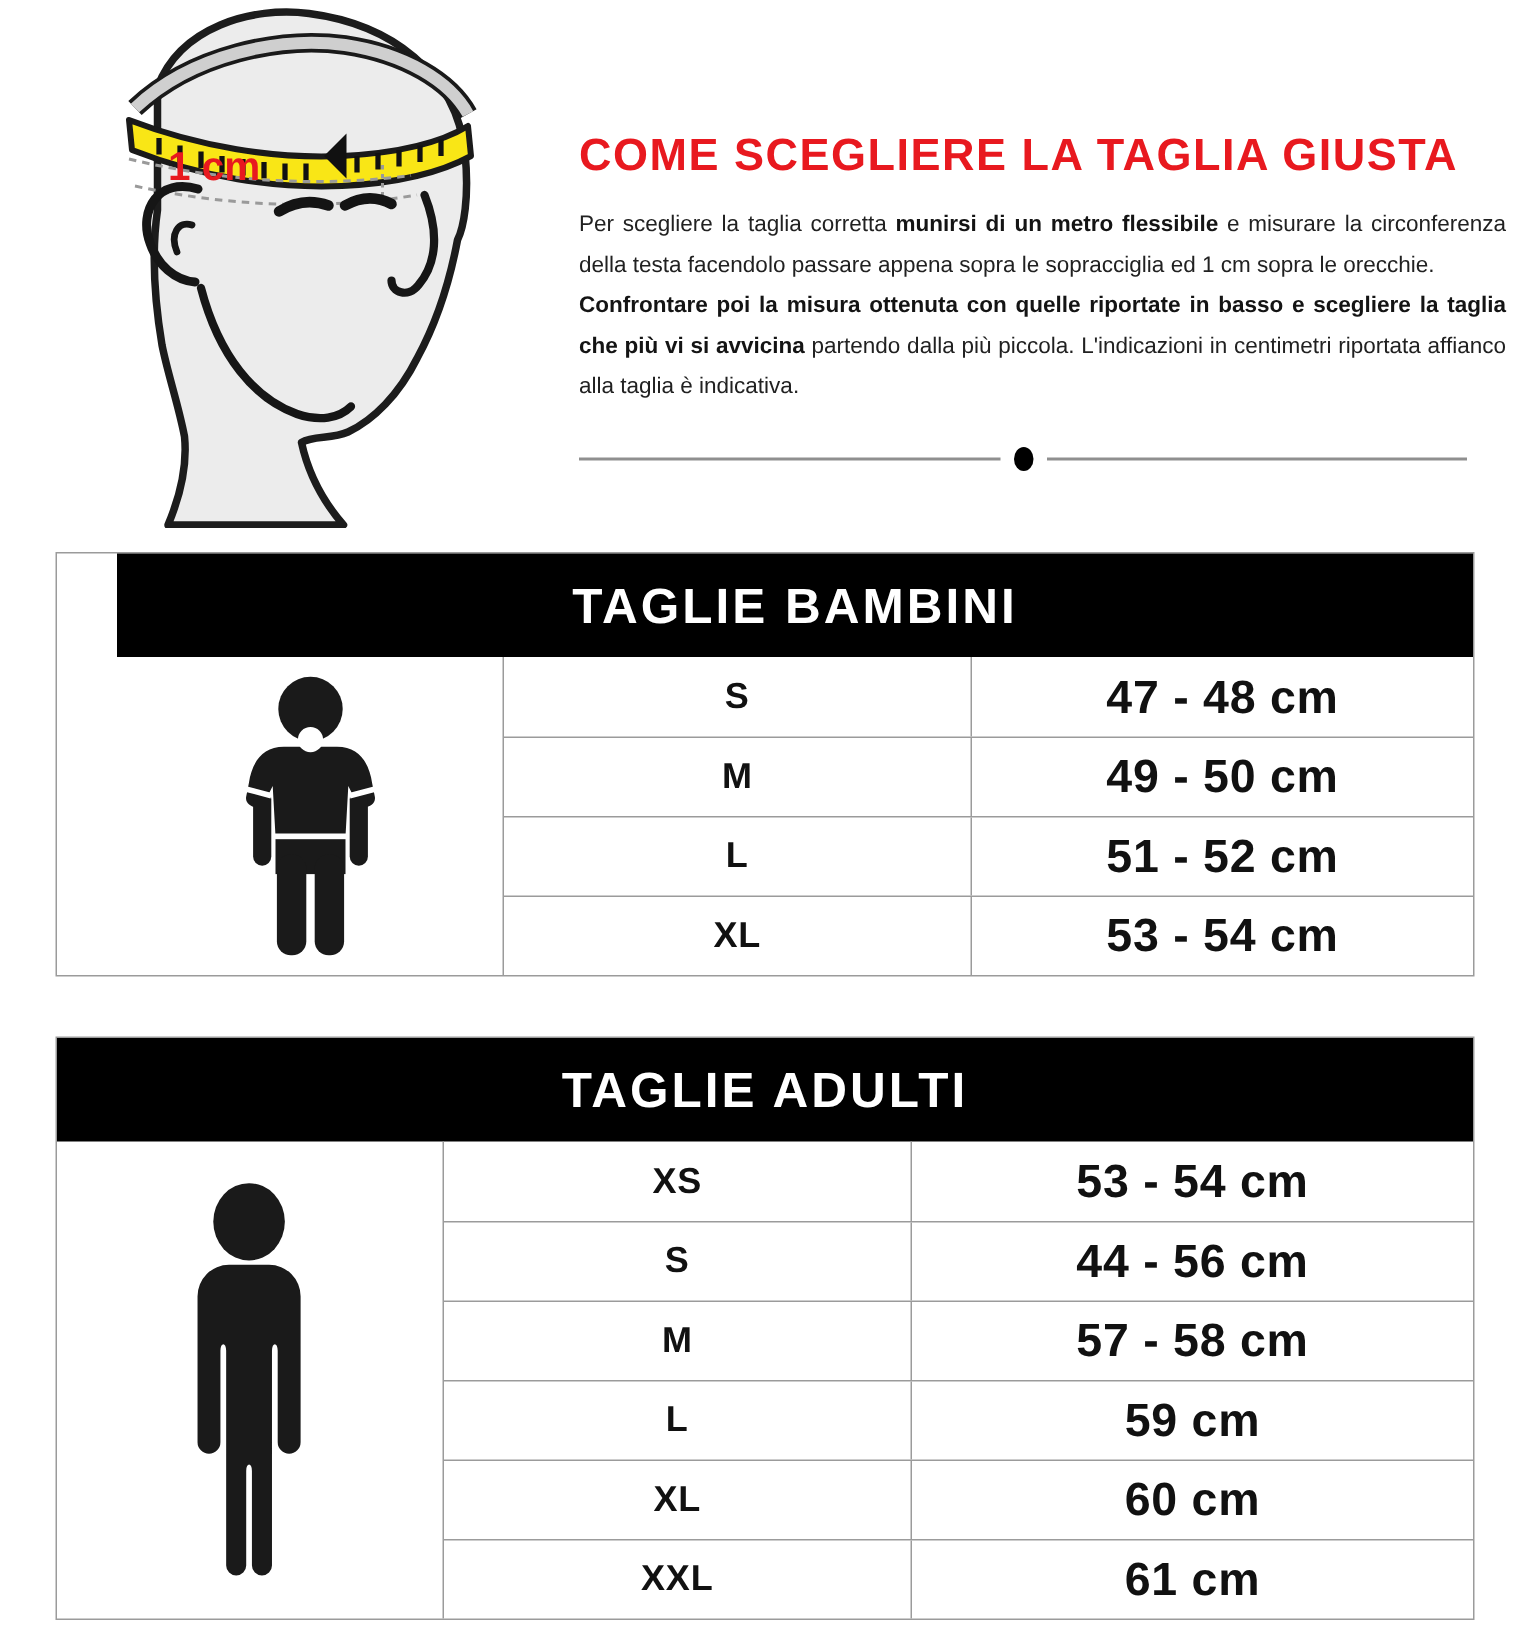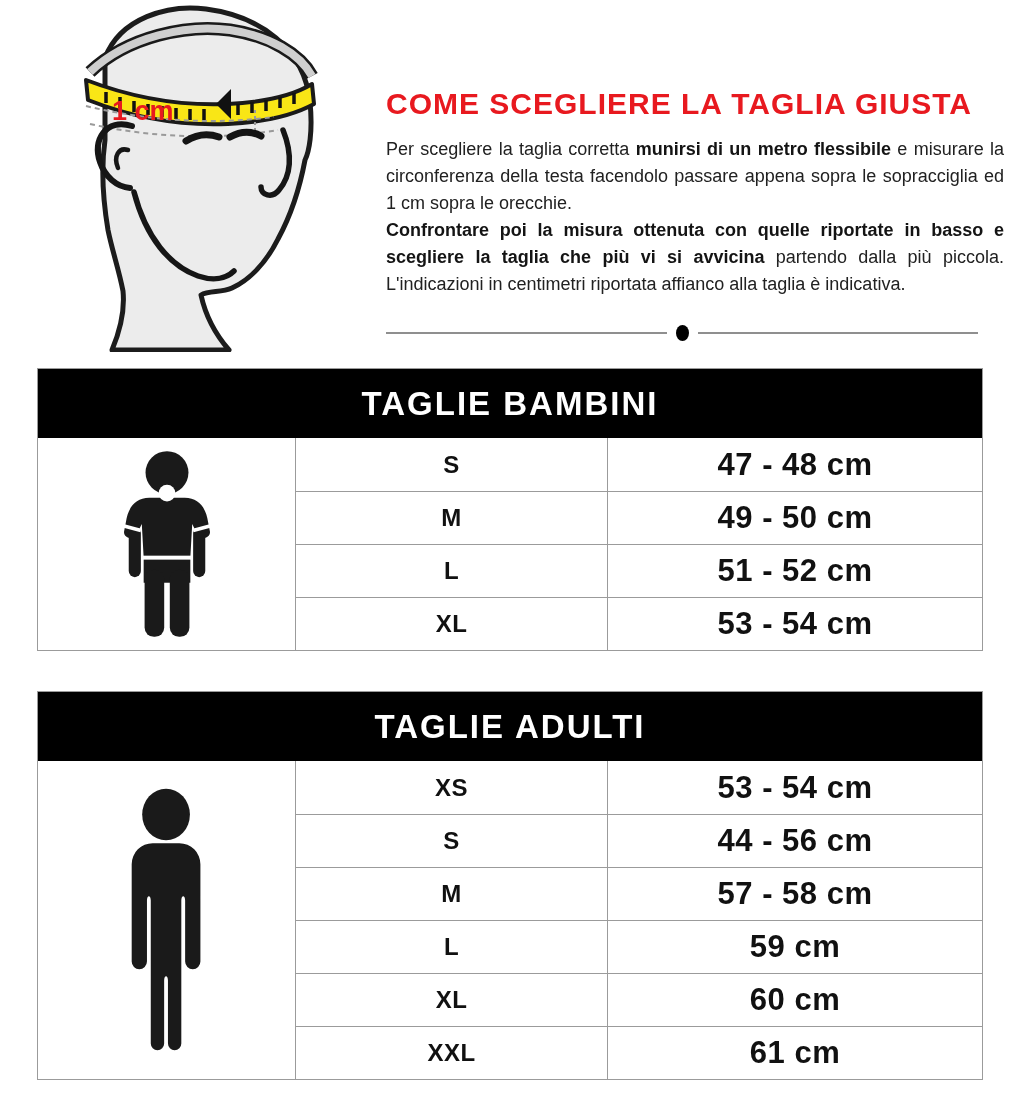--- a/index.html
+++ b/index.html
@@ -15,31 +15,31 @@
   .head-illustration { position: absolute; left: 28px; top: 0; width: 300px; height: 402px; }
   .intro-col { position: absolute; left: 340px; top: 0; width: 618px; margin-left: 46px; }
   .intro-title {
     margin-top: 88px;
     font-size: 30px; font-weight: 700; letter-spacing: 1px;
     color: #e8191f; line-height: 1.05;
     white-space: nowrap;
   }
   .intro-text {
     margin-top: 16px;
-    font-size: 18px; line-height: 27px;
+    font-size: 15px; line-height: 27px;
     text-align: justify; color: #212121;
   }
   .intro-text b { font-weight: 700; color: #141414; }
   .divider { display: flex; align-items: center; margin-top: 27px; width: 592px; }
   .divider .line { flex: 1; border-top: 2px solid #8f8f8f; }
   .divider .dot { width: 13px; height: 16px; border-radius: 50%; background: #000; margin: 0 9px; }
 
   .size-table { width: 946px; margin-left: 37px; border: 1px solid #9b9b9b; }
   .size-table + .size-table { margin-top: 40px; }
-  .table-1 { margin-top: 16px; }
+  .table-1 { margin-top: 16px; padding-left: 40px; }
   .table-header {
     height: 69px; background: #000; color: #fff;
     display: flex; align-items: center; justify-content: center;
     font-size: 33px; font-weight: 700; letter-spacing: 2px;
   }
   .table-body { display: flex; }
   .icon-cell {
     width: 258px; border-right: 1px solid #9b9b9b;
     display: flex; align-items: center; justify-content: center;
   }

